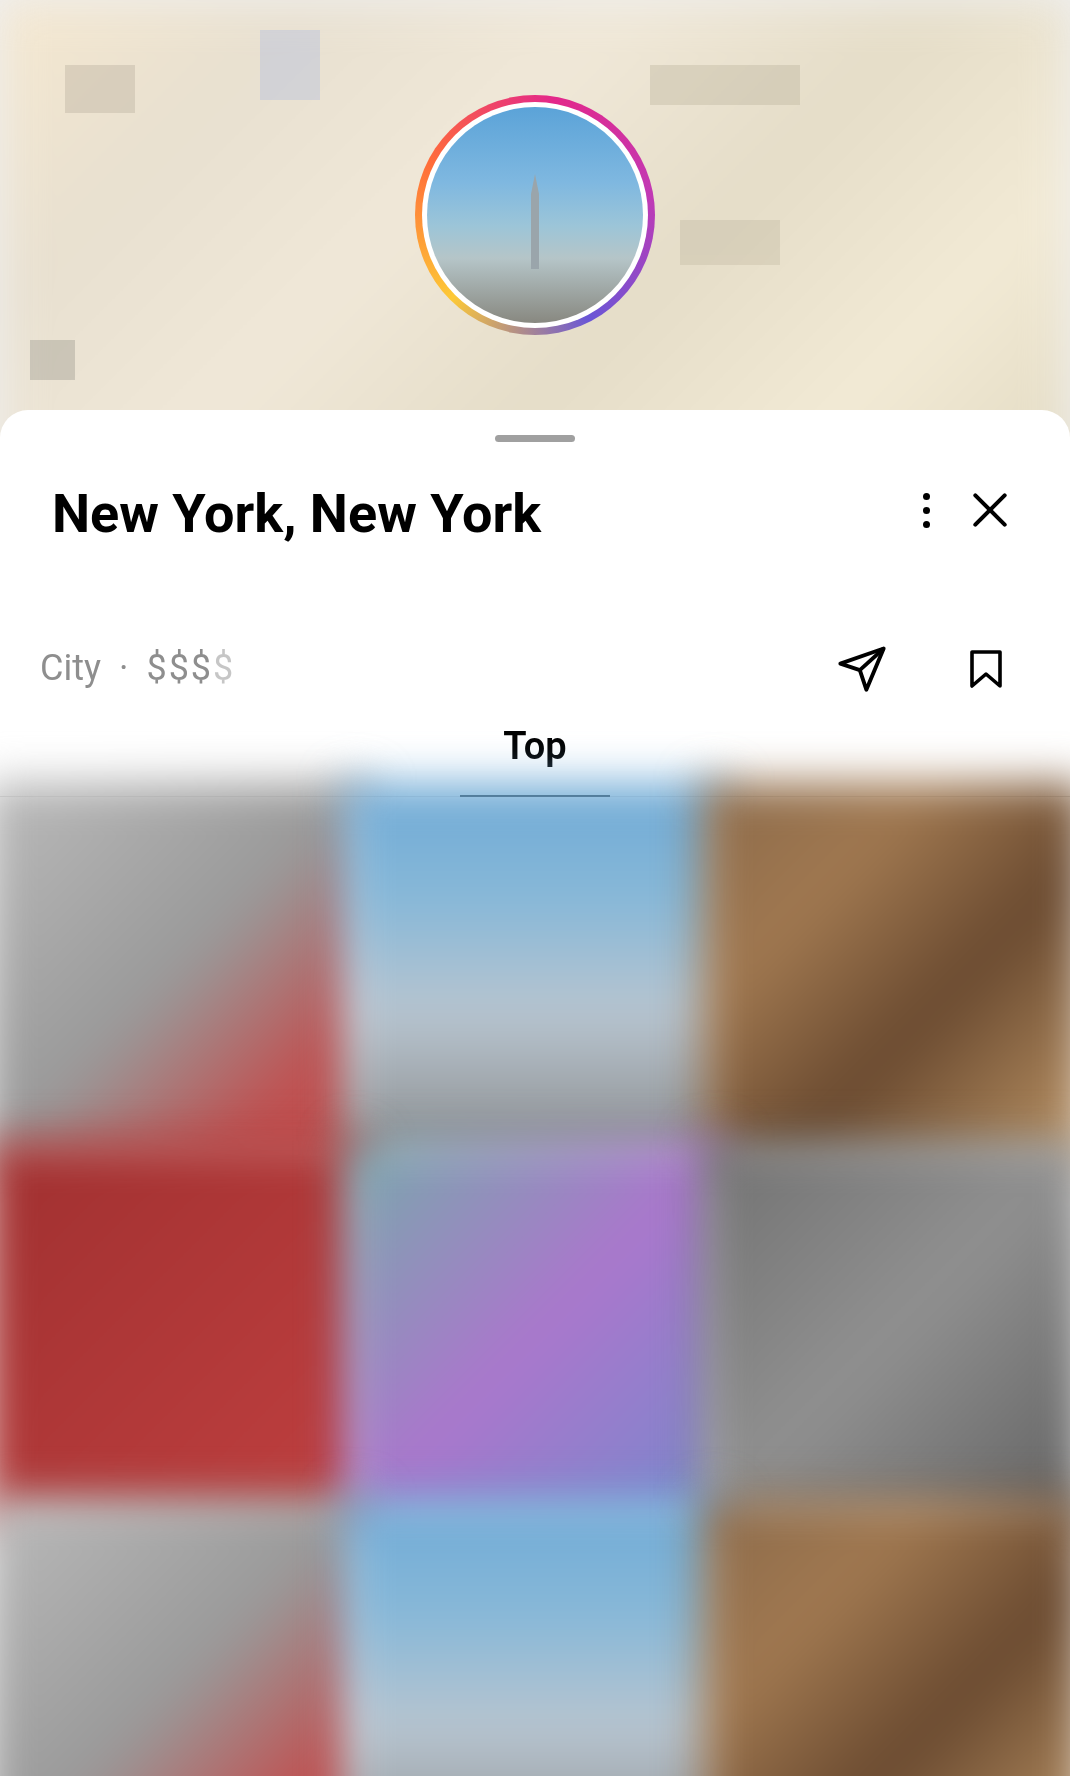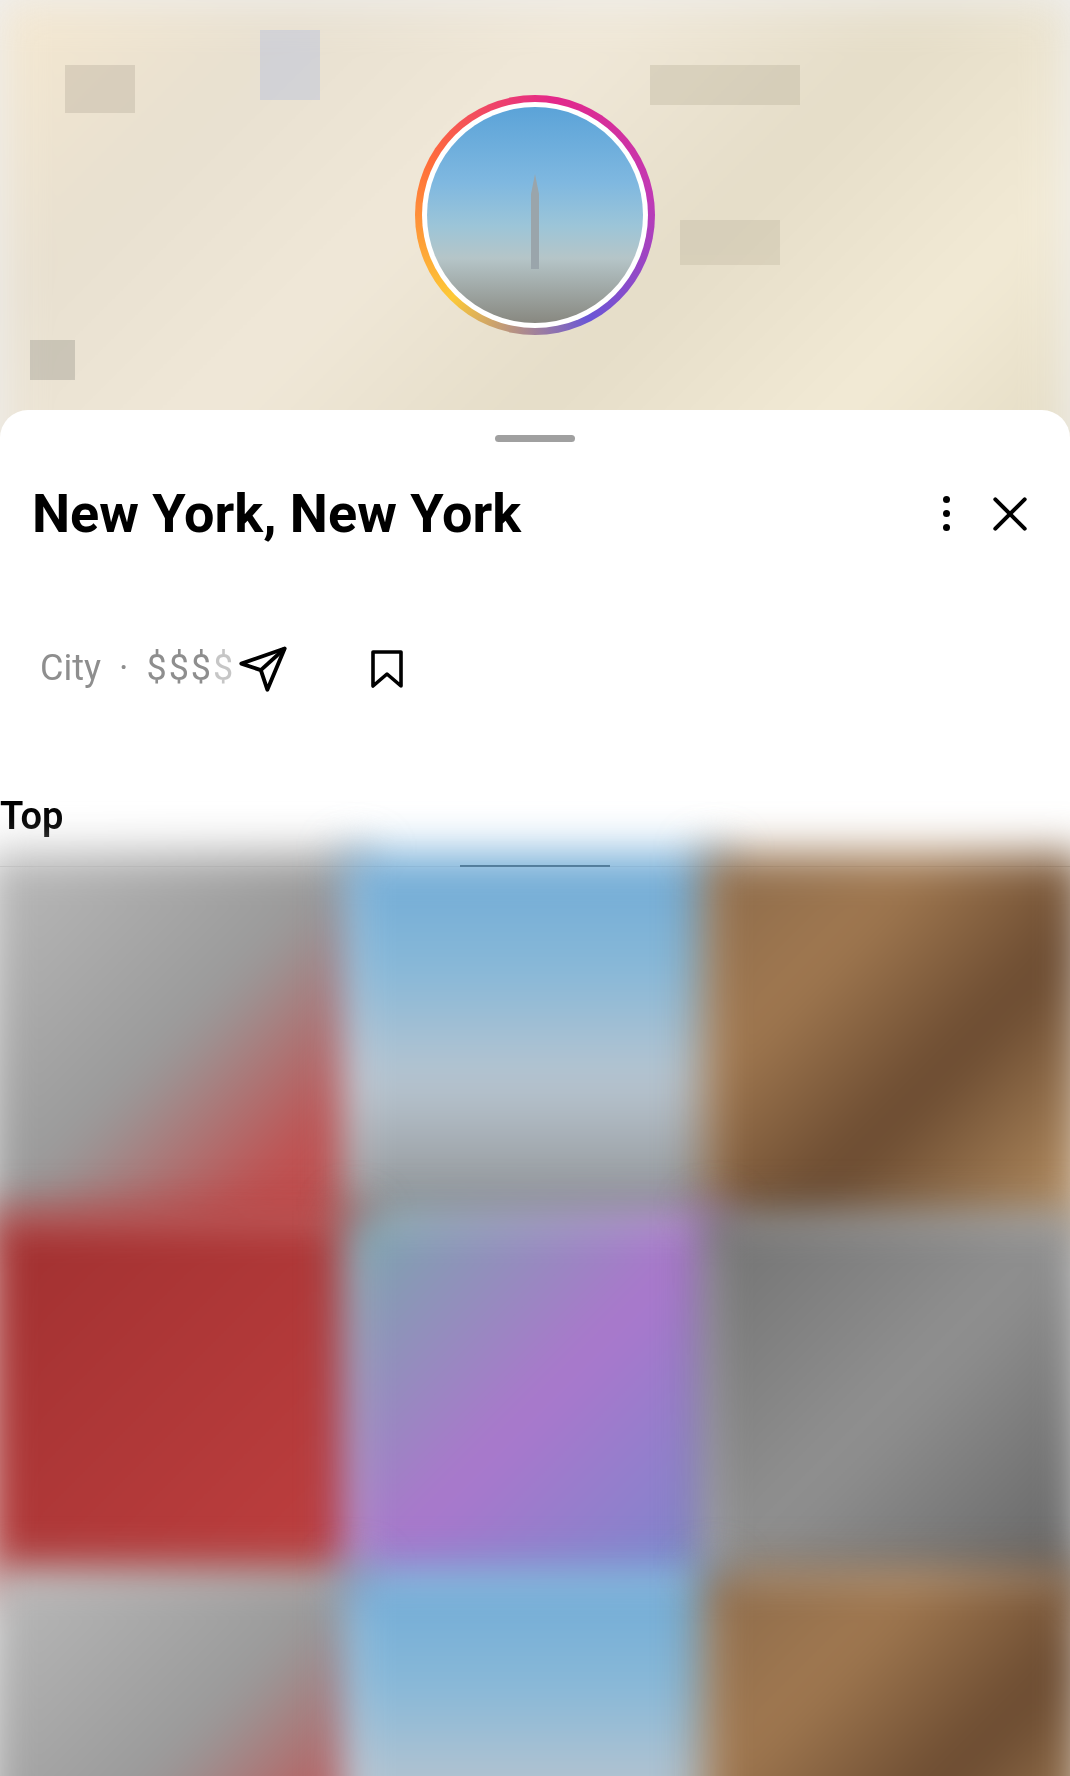--- a/index.html
+++ b/index.html
@@ -91,22 +91,22 @@
     }
     .drag-handle {
       width: 80px;
       height: 7px;
       background: #a0a0a0;
       border-radius: 4px;
       margin: 25px auto 40px;
     }
     .header-row {
       display: flex;
-      align-items: center;
-      padding: 0 32px;
+      align-items: flex-start;
+      padding: 0 52px;
       gap: 8px;
     }
     .location-title {
       font-size: 54px;
       font-weight: 700;
       color: #000;
       flex: 1;
     }
     .icon-button {
       width: 56px;
@@ -125,23 +125,23 @@
     }
     .more-dot {
       width: 7px;
       height: 7px;
       background: #000;
       border-radius: 50%;
     }
     .meta-row {
       display: flex;
       align-items: center;
+      justify-content: space-between;
       padding: 0 40px;
       margin-top: 95px;
-      margin-bottom: 70px;
     }
     .meta-left {
       display: flex;
       align-items: center;
       font-size: 36px;
       color: #8e8e8e;
       gap: 18px;
     }
     .meta-separator {
       font-size: 36px;
@@ -156,21 +156,22 @@
       display: flex;
       gap: 68px;
       padding-right: 16px;
     }
     .tabs {
       display: flex;
       border-bottom: 1px solid #dbdbdb;
     }
     .tab {
       flex: 1;
-      padding: 28px 0;
+      text-align: center;
+      padding: 28px 9px;
       font-size: 38px;
       color: #8e8e8e;
       cursor: pointer;
       position: relative;
     }
     .tab.active {
       color: #000;
       font-weight: 600;
     }
     .tab.active::after {

